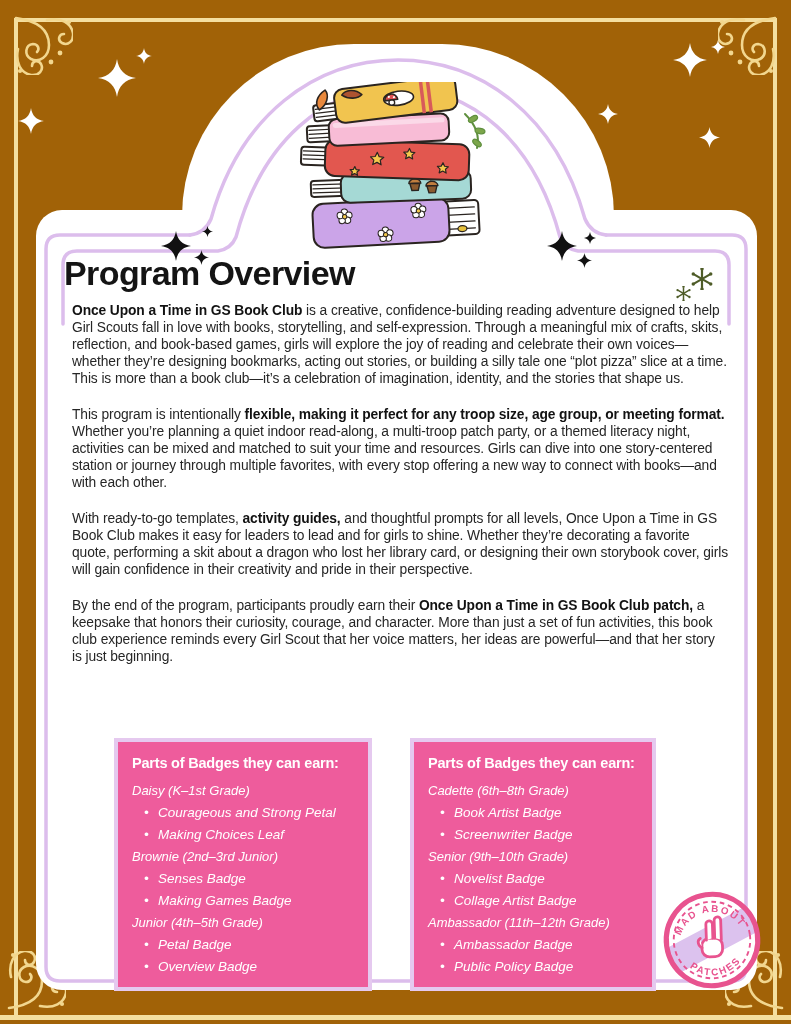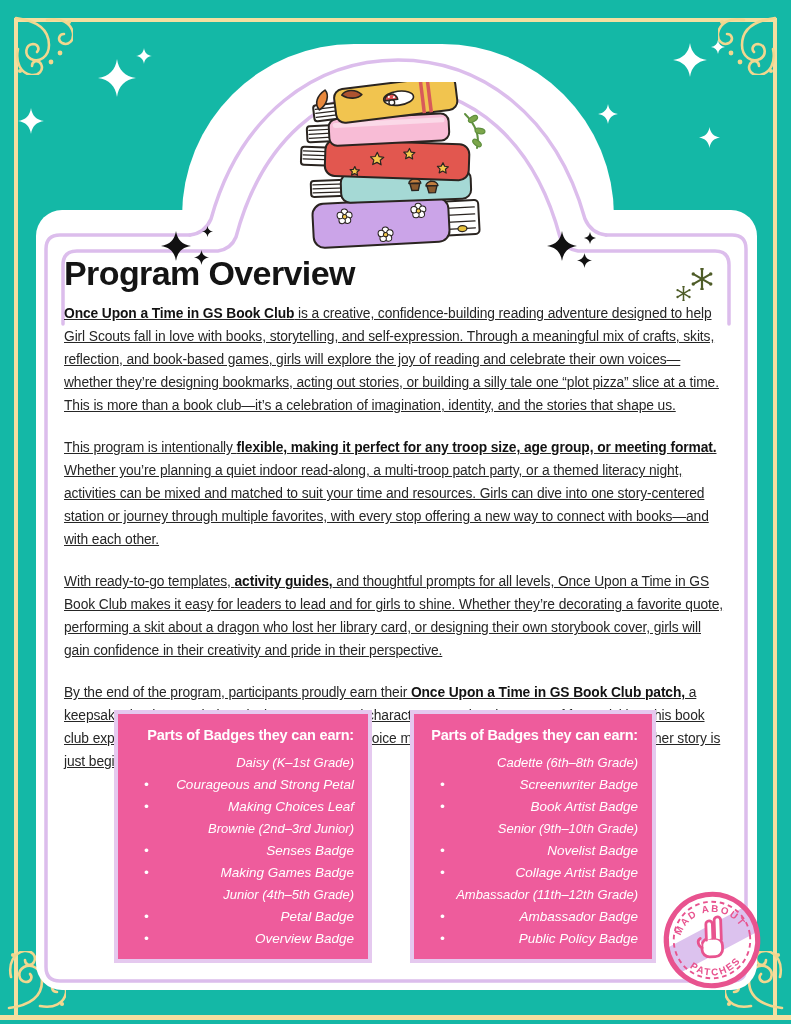--- a/index.html
+++ b/index.html
@@ -1,18 +1,18 @@
 <!DOCTYPE html>
 <html><head>
 <meta charset="utf-8">
 <style>
   html,body{margin:0;padding:0;background:#c9c9c9;}
   .page{
     position:relative; width:791px; height:1024px; overflow:hidden;
-    background:#14b8a6;
+    background:#a16207;
     font-family:"Liberation Sans","DejaVu Sans",sans-serif;
   }
   
   .gold{position:absolute;background:#F4DFA0;}
   .gold.top{left:14px;top:18px;width:763px;height:4px;}
   .gold.left{left:14px;top:18px;width:4px;height:1001px;}
   .gold.right{left:773px;top:18px;width:4px;height:1001px;}
   .gold.bottom{left:0;top:1015px;width:791px;height:5px;}
   .corner{position:absolute;width:60px;height:60px;color:#F2D78F;}
   .corner.tl{left:13px;top:15px;}
@@ -24,25 +24,25 @@
   
   .dome{position:absolute;left:182px;top:44px;width:432px;height:172px;
         background:#fff;border-radius:216px 216px 0 0;}
   .panel{position:absolute;left:36px;top:210px;width:721px;height:780px;
          background:#fff;border-radius:26px;}
   .lav{position:absolute;left:0;top:0;pointer-events:none;}
   
   .content{position:absolute;left:64px;top:254px;width:664px;color:#262626;}
   h1.title{margin:0 0 10px 0;font-size:34px;line-height:38px;font-weight:800;
            letter-spacing:-0.6px;color:#141414;}
-  p.para{margin:0 0 19px 0;font-size:13.8px;line-height:23px;letter-spacing:-0.1px;text-decoration:underline;}
+  p.para{margin:0 0 19px 8px;font-size:13.8px;line-height:17px;letter-spacing:-0.1px;}
   p.para .b{font-weight:700;color:#121212;}
   
-  .bbox{position:absolute;top:710px;height:253px;box-sizing:border-box;
-        background:#EE5C9C;border:4px solid #E5C9EF;padding:13px 14px;color:#fff;text-align:right;}
+  .bbox{position:absolute;top:738px;height:253px;box-sizing:border-box;
+        background:#EE5C9C;border:4px solid #E5C9EF;padding:13px 14px;color:#fff;}
   .bbox.leftbox{left:114px;width:258px;}
   .bbox.rightbox{left:410px;width:246px;}
   .bhead{margin:0 0 10px 0;font-size:14.5px;font-weight:700;letter-spacing:-0.2px;white-space:nowrap;}
   .blevel{font-size:13px;font-style:italic;margin:3px 0;line-height:19px;}
   .bitem{font-size:13.5px;font-style:italic;margin:3px 0;line-height:19px;
          position:relative;padding-left:26px;}
   .bitem::before{content:"•";position:absolute;left:12px;top:0;}
   
   .books{position:absolute;left:297px;top:82px;width:200px;height:170px;}
   .aster{position:absolute;color:#4E5C28;}
@@ -269,22 +269,22 @@
     <div class="bitem">Senses Badge</div>
     <div class="bitem">Making Games Badge</div>
     <div class="blevel">Junior (4th–5th Grade)</div>
     <div class="bitem">Petal Badge</div>
     <div class="bitem">Overview Badge</div>
   </section>
 
   <section class="bbox rightbox">
     <h2 class="bhead">Parts of Badges they can earn:</h2>
     <div class="blevel">Cadette (6th–8th Grade)</div>
+    <div class="bitem">Book Artist Badge</div>
     <div class="bitem">Screenwriter Badge</div>
-    <div class="bitem">Book Artist Badge</div>
     <div class="blevel">Senior (9th–10th Grade)</div>
     <div class="bitem">Novelist Badge</div>
     <div class="bitem">Collage Artist Badge</div>
     <div class="blevel">Ambassador (11th–12th Grade)</div>
     <div class="bitem">Ambassador Badge</div>
     <div class="bitem">Public Policy Badge</div>
   </section>
 
   <svg class="logo" viewBox="0 0 120 120">
     <defs>

